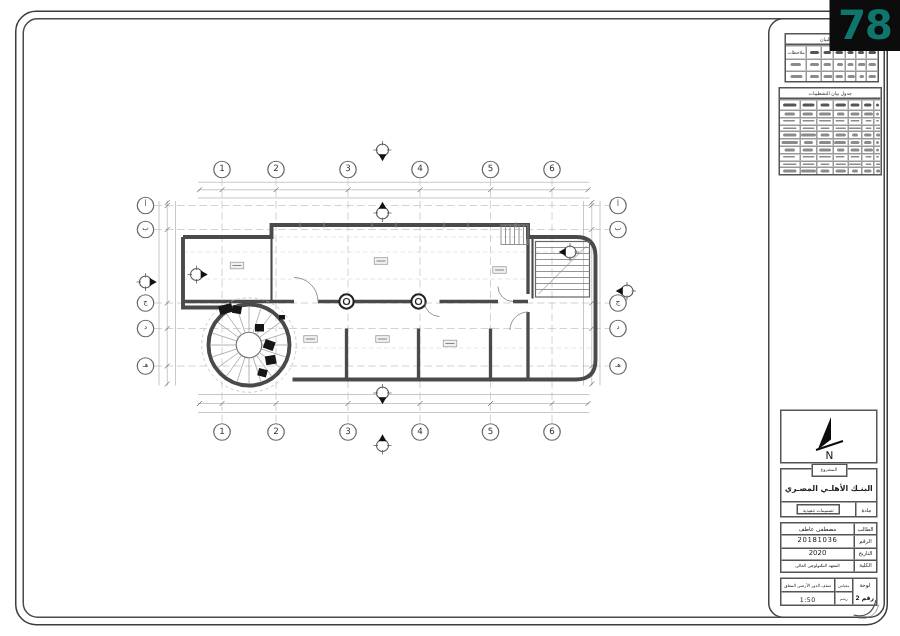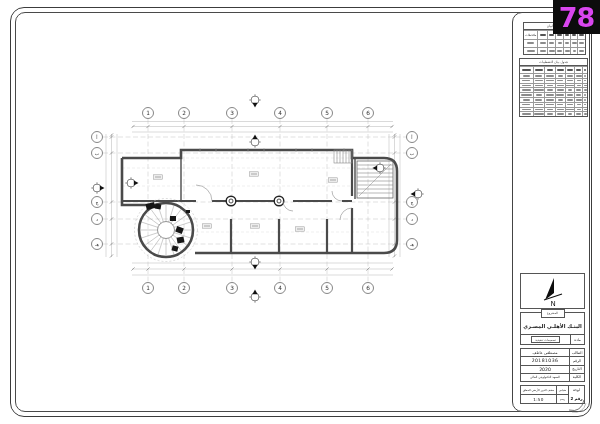--- a/index.html
+++ b/index.html
@@ -8,21 +8,21 @@
     background:#ffffff;font-family:"DejaVu Sans",sans-serif;
   }
   
   .frame-outer{position:absolute;left:10px;top:7px;width:580px;height:408px;
     border:1.6px solid #3c3c3c;border-radius:14px;background:#fff;}
   .frame-inner{position:absolute;left:15px;top:12px;width:570px;height:398px;
     border:0.8px solid #4a4a4a;border-radius:10px;}
   
   .pageno-box{position:absolute;left:553px;top:0;width:47px;height:34px;
     background:#0c0c0c;z-index:40;display:flex;align-items:center;justify-content:center;}
-  .pageno{color:#d946ef;font-size:27px;font-weight:bold;line-height:1;
+  .pageno{color:#0f766e;font-size:27px;font-weight:bold;line-height:1;
     text-shadow:0 0 1px #000;letter-spacing:-1px;}
   
   .panel{position:absolute;left:512px;top:12px;width:78px;height:400px;
     border:1.1px solid #444;border-radius:10px;background:#fff;z-index:10;box-sizing:border-box;}
   .tbl{position:absolute;border:0.9px solid #555;background:#fff;display:flex;flex-direction:column;box-sizing:border-box;}
   .tbl-title{border-bottom:0.6px solid #555;text-align:center;font-size:3.2px;
     color:#333;height:6px;line-height:6px;overflow:hidden;}
   .trow{display:grid;border-top:0.5px solid #999;box-sizing:border-box;}
   .tcell{border-left:0.5px solid #999;display:flex;align-items:center;justify-content:center;
     overflow:hidden;font-size:3px;color:#333;}

